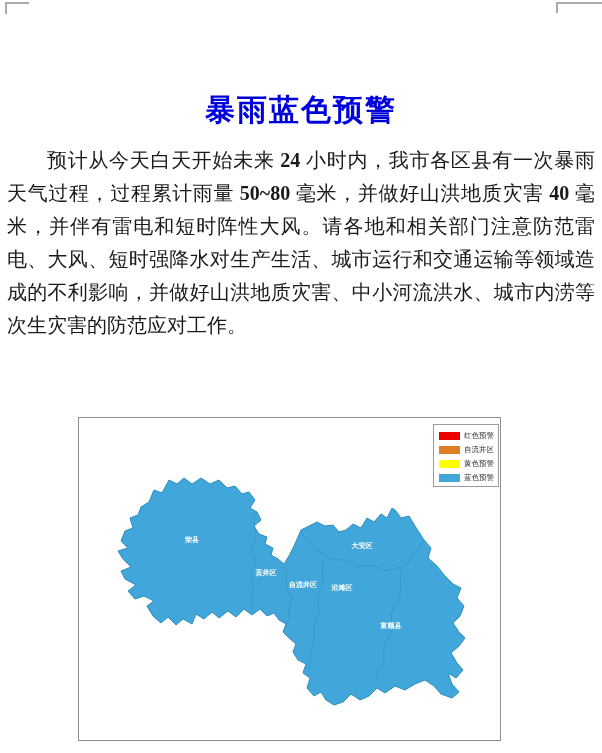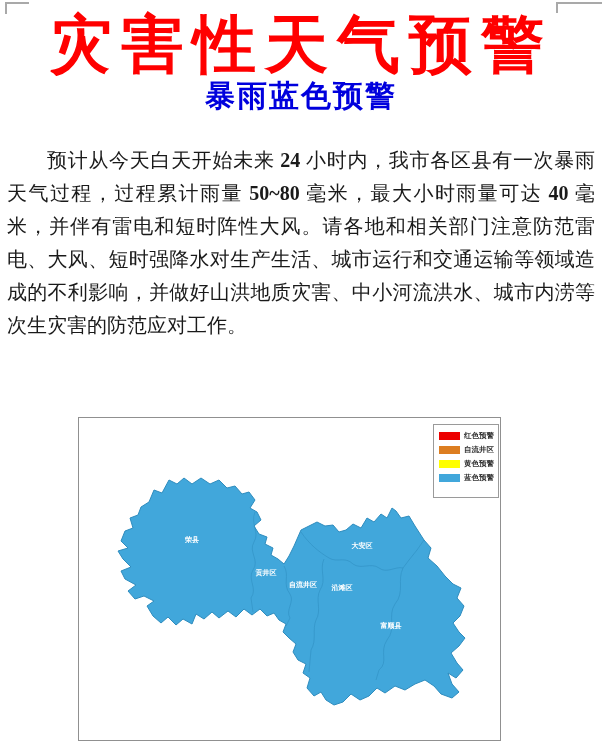--- a/index.html
+++ b/index.html
@@ -12,21 +12,21 @@
     border-left:2px solid #a9a9a9;border-top:2px solid #a9a9a9;}
   .corner-tr{position:absolute;right:0px;top:2px;width:44px;height:9px;
     border-left:2px solid #a9a9a9;border-top:2px solid #a9a9a9;}
   
   .title{
     position:absolute;top:2px;left:0;right:0;text-align:center;
     font-size:63px;font-weight:bold;color:#ff0000;letter-spacing:9px;
     font-family:"Liberation Serif","DejaVu Serif",serif;white-space:nowrap;
   }
   .subtitle{
-    position:absolute;top:76px;left:0;right:0;text-align:center;
+    position:absolute;top:90px;left:0;right:0;text-align:center;
     font-size:30px;font-weight:bold;color:#0000dd;letter-spacing:2px;
     font-family:"Liberation Sans","DejaVu Sans",sans-serif;
   }
   
   .body-text{
     position:absolute;top:144px;left:7px;right:7px;
     font-size:20px;line-height:33px;color:#1a1a1a;text-align:justify;
   }
   .body-text p{margin:0;text-indent:2em;}
   .body-text .b{font-weight:bold;}
@@ -37,23 +37,22 @@
     font-family:"Liberation Sans","DejaVu Sans",sans-serif;
   }
   .map-box{
     position:absolute;left:78px;top:417px;width:421px;height:322px;
     border:1px solid #909090;background:#ffffff;
   }
   .map-box svg{position:absolute;left:0;top:0;}
   .legend{
     position:absolute;left:354px;top:6px;width:66px;
     border:1px solid #9a9a9a;background:#ffffff;
-    padding:4px 0 12px 5px;box-sizing:border-box;
+    padding:4px 0 1px 5px;box-sizing:border-box;
     font-family:"Liberation Sans","DejaVu Sans",sans-serif;
-    font-weight:bold;
   }
   .legend-row{display:flex;align-items:center;height:14px;}
   .legend-swatch{width:21px;height:8px;margin-right:4px;flex:none;}
   .legend-label{font-size:7.5px;color:#333;white-space:nowrap;}
   .attribution{
     position:absolute;left:9px;bottom:8px;
     font-size:9.5px;font-weight:bold;color:#404040;line-height:11.5px;
     font-family:"Liberation Sans","DejaVu Sans",sans-serif;
   }
   .region-label{
@@ -62,25 +61,24 @@
   }
 </style>
 </head>
 <body>
 
 <div class="doc">
 
   <div class="corner-tl"></div>
   <div class="corner-tr"></div>
 
-  <div class="title">灾害性天气预警</div>
   <div class="subtitle">暴雨蓝色预警</div>
 
   <div class="body-text">
-    <p><span>预计从今天白天开始未来 </span><span class="b">24</span><span> 小时内，我市各区县有一次暴雨天气过程，过程累计雨量 </span><span class="b">50~80</span><span> 毫米，最大小时雨量可达 </span><span class="b">40</span><span> 毫米，并伴有雷电和短时阵性大风。请各地和相关部门注意防范雷电、大风、短时强降水对生产生活、城市运行和交通运输等领域造成的不利影响，并做好山洪地质灾害、中小河流洪水、城市内涝等次生灾害的防范应对工作。</span></p>
+    <p><span>预计从今天白天开始未来 </span><span class="b">24</span><span> 小时内，我市各区县有一次暴雨天气过程，过程累计雨量 </span><span class="b">50~80</span><span> 毫米，并做好山洪地质灾害 </span><span class="b">40</span><span> 毫米，并伴有雷电和短时阵性大风。请各地和相关部门注意防范雷电、大风、短时强降水对生产生活、城市运行和交通运输等领域造成的不利影响，并做好山洪地质灾害、中小河流洪水、城市内涝等次生灾害的防范应对工作。</span></p>
   </div>
 
 
   <div class="map-box">
     <svg viewBox="0 0 421 322" width="421" height="322">
       <path stroke="#2e8cbe" stroke-width="1" stroke-linejoin="round" d="M70,84 L75,72 83,75 90,62 98,66 105,60 113,66 122,60 131,66 140,62 148,70 156,68 163,76 170,74 176,82 171,90 178,94 182,102 175,108 180,116 188,119 186,126 194,130 192,137 199,141 205,146 210,138 215,128 222,112 230,108 238,104 246,108 254,107 260,114 267,112 274,106 282,110 288,100 295,104 302,96 308,100 313,90 317,93 322,100 330,98 336,108 345,122 352,130 349,140 358,148 366,158 374,166 382,170 378,180 385,188 381,198 374,205 380,214 386,220 380,228 372,235 378,245 384,252 377,260 369,255 373,266 380,274 373,280 362,276 355,268 346,262 336,266 326,272 316,268 306,275 298,270 290,278 281,282 272,276 264,284 255,287 247,282 242,274 235,278 228,270 231,260 224,255 227,246 219,242 214,234 217,226 210,220 204,214 207,206 200,202 195,195 188,198 181,191 173,197 165,191 157,199 149,193 140,200 133,194 125,201 117,196 113,206 104,201 97,207 89,199 82,205 74,198 68,188 75,183 65,178 56,181 49,173 57,167 46,161 42,153 52,149 44,141 39,133 49,130 42,123 46,113 54,110 51,100 59,97 62,89 Z" fill="#41a7db"></path>
       <g fill="none" stroke="#2e8cbe" stroke-width="0.6" opacity="0.85">
         <path d="M176,94 C171,106 181,114 175,124 C169,134 181,142 174,152 C168,162 179,170 172,180 L174,194"></path>
         <path d="M205,148 C211,158 203,166 211,176 C216,184 206,192 211,200 L207,208"></path>
         <path d="M222,114 C230,126 240,134 250,140 C258,145 266,138 274,146 C282,152 292,144 300,150 C308,156 316,148 324,150 L330,142"></path>

